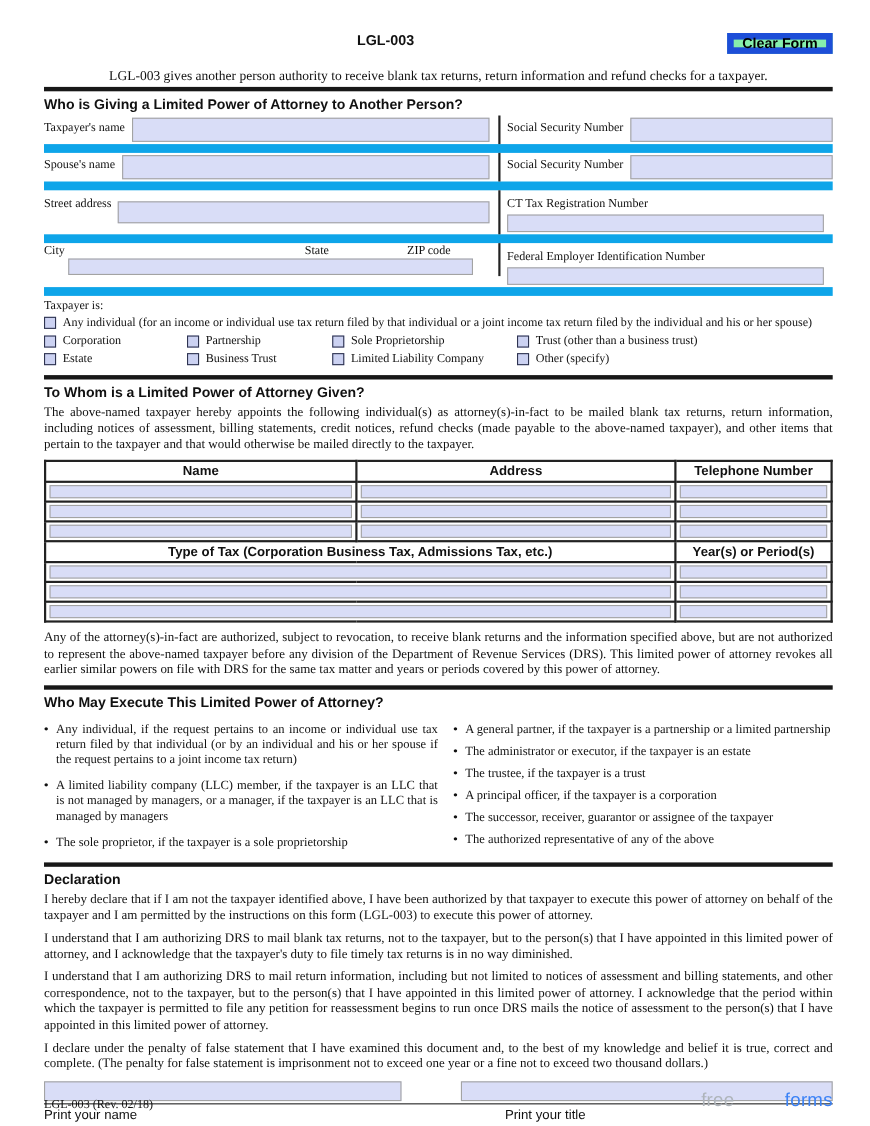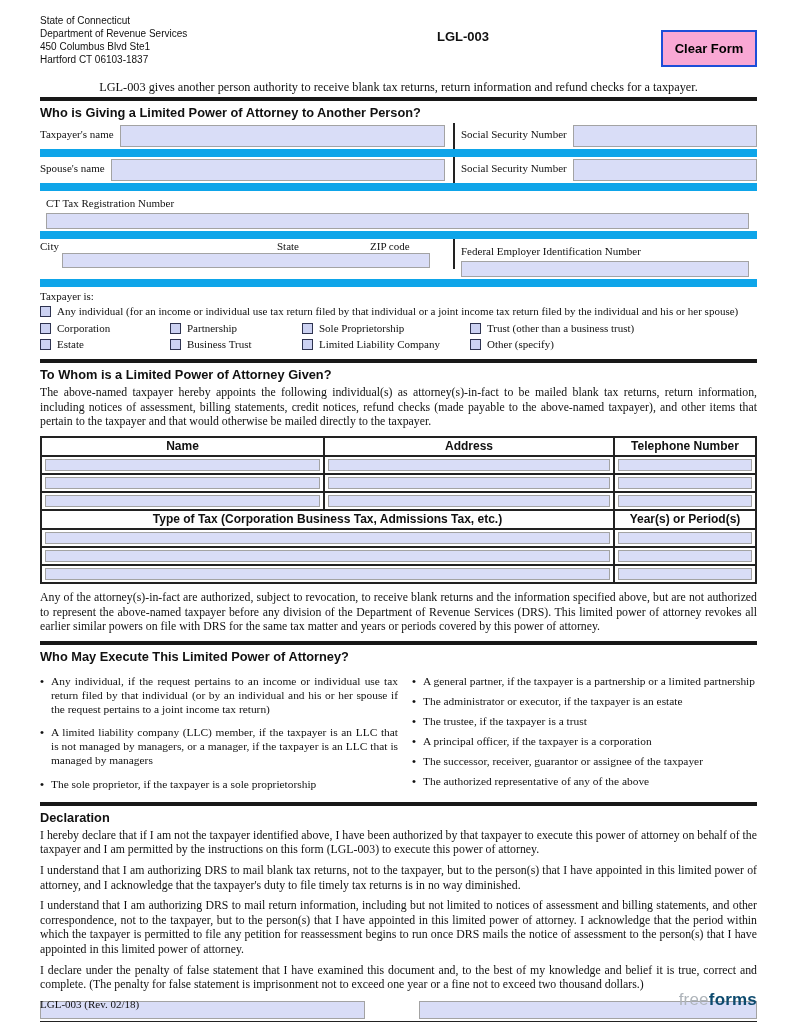--- a/index.html
+++ b/index.html
@@ -9,21 +9,21 @@
     font-family:"Liberation Serif", serif; color:#111;
   }
   .page { position:absolute; inset:0; padding:14px 34px 0 40px; }
 
   
   .hdr { display:flex; align-items:flex-start; }
   .agency { font-family:"Liberation Sans", sans-serif; font-size:10px; line-height:1.3; width:225px; }
   .titleblock { flex:1; text-align:center; font-family:"Liberation Sans", sans-serif; padding-top:13px; }
   .title { font-size:17px; font-weight:bold; letter-spacing:.2px; }
   .formnum { font-size:13px; font-weight:bold; margin-top:2px; }
-  .clearbtn { margin-top:16px; width:96px; height:37px; background:#f9a8d4; border:2px solid #1d4ed8;
+  .clearbtn { margin-top:16px; width:96px; height:19px; background:#86efac; border:6px solid #1d4ed8;
     font:bold 13px "Liberation Sans", sans-serif; color:#000; display:flex; align-items:center; justify-content:center; cursor:pointer; }
 
   .intro { text-align:center; font-size:12.3px; margin-top:13px; }
   .bar { height:4px; background:#181818; margin-top:2px; }
   .sechead { font:bold 12.8px "Liberation Sans", sans-serif; margin:4px 0 3px; }
 
   
   .frow { display:flex; border-bottom:8px solid #0ea5e9; }
   .fleft { width:415px; border-right:2px solid #222; padding:2px 8px 2px 0; }
   .fright { flex:1; padding:2px 0 2px 6px; }
@@ -67,34 +67,28 @@
   .pn { width:325px; height:18px; }
   .pt { flex:1; height:18px; margin-left:54px; margin-right:0; }
   .fullrule { border-top:1.5px solid #222; margin-top:2px; }
   .lblrow { display:flex; font:12px "Liberation Sans", sans-serif; margin-top:2px; }
   .lbl2 { margin-left:auto; width:298px; }
 
   .footer { position:absolute; left:40px; right:34px; bottom:14px; display:flex; justify-content:space-between; align-items:flex-end; }
   .rev { font-size:11px; }
   .brand { font-family:"Liberation Sans", sans-serif; font-size:17px; letter-spacing:.2px; }
   .brand .free { color:#aeb4ba; }
-  .brand .forms { color:#0c4a6e; font-weight:bold; }
+  .brand .forms { color:#3b82f6; font-weight:normal;margin-left:46px; }
 </style>
 </head>
 <body>
 
 <div class="page">
 
   <div class="hdr">
-    <div class="agency">
-      <div>State of Connecticut</div>
-      <div>Department of Revenue Services</div>
-      <div>450 Columbus Blvd Ste1</div>
-      <div>Hartford CT 06103-1837</div>
-    </div>
     <div class="titleblock">
       <div class="formnum">LGL-003</div>
     </div>
     <div class="clearbtn">Clear Form</div>
   </div>
 
   <div class="intro">LGL-003 gives another person authority to receive blank tax returns, return information and refund checks for a taxpayer.</div>
   <div class="bar"></div>
 
   <div class="sechead">Who is Giving a Limited Power of Attorney to Another Person?</div>
@@ -114,20 +108,24 @@
       <div class="fleft inline">
         <span class="flabel">Spouse's name</span>
         <div class="inp"></div>
       </div>
       <div class="fright inline">
         <span class="flabel">Social Security Number</span>
         <div class="inp"></div>
       </div>
     </div>
     <div class="frow r34">
+      <div class="fleft inline" style="padding-top:3px;">
+        <span class="flabel">Street address</span>
+        <div class="inp" style="margin-top:7px;height:20px;"></div>
+      </div>
       <div class="fright stack">
         <span class="flabel">CT Tax Registration Number</span>
         <div class="inp"></div>
       </div>
     </div>
     <div class="frow r34">
       <div class="fleft cityrow">
         <span class="flabel" style="left:0;">City</span>
         <span class="flabel" style="left:237px;">State</span>
         <span class="flabel" style="left:330px;">ZIP code</span>

